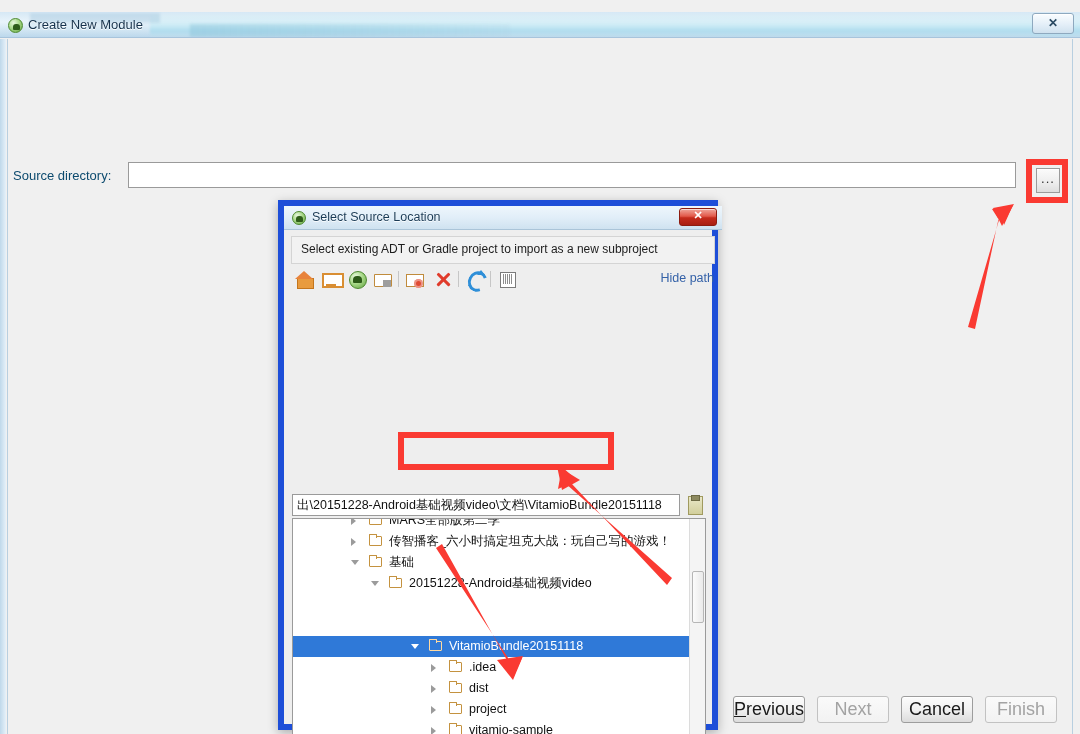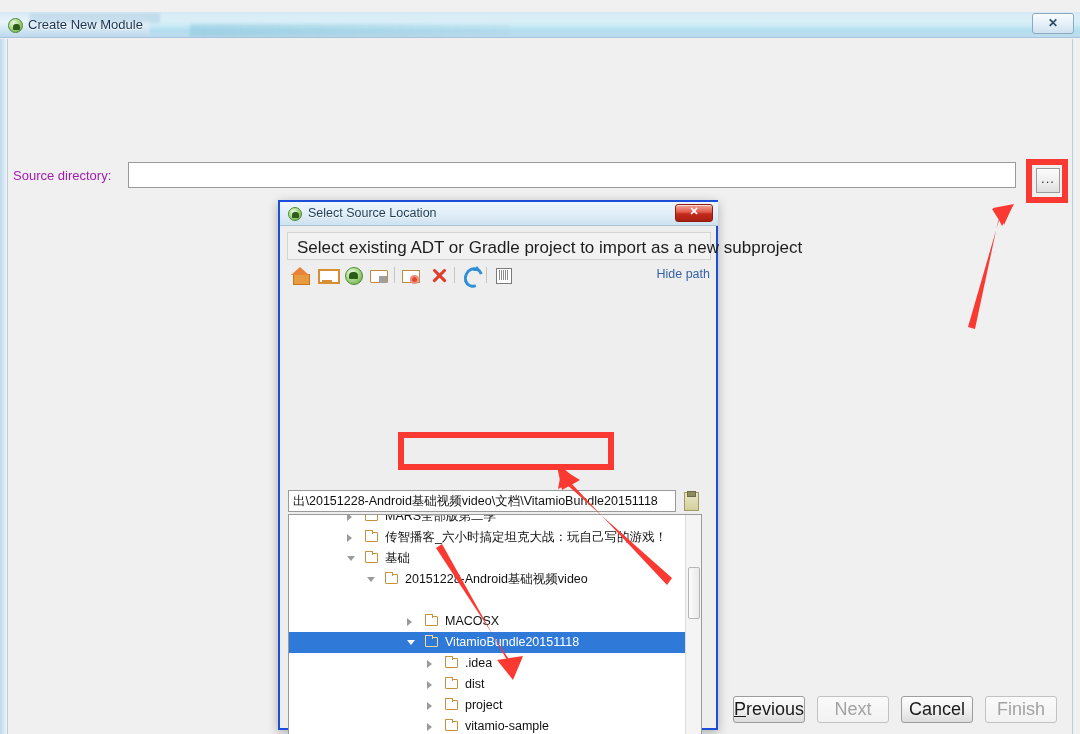--- a/index.html
+++ b/index.html
@@ -73,21 +73,21 @@
     border-bottom:1px solid #b8cfe0;
   }
   #left-edge-strip {
     position:absolute; left:0px; top:27px; width:6px; height:700px;
     background:linear-gradient(to right,#bfd8ea,#e6f1f9);
   }
 
   
   .src-label {
     position:absolute; left:13px; top:156px;
-    font-size:13px; color:#a21caf;
+    font-size:13px; color:#0c4a6e;
   }
   .src-input {
     position:absolute; left:128px; top:150px; width:888px; height:26px;
     background:#fff; border:1px solid #9a9a9a;
     font-family:"Liberation Sans", sans-serif; font-size:13px;
     padding:2px 5px; color:#111;
   }
   .browse-hl {
     position:absolute; left:1026px; top:147px; width:42px; height:44px;
     border:6px solid #fa3a32;
@@ -117,21 +117,21 @@
   #btn-previous { left:733px; width:72px; }
   #btn-next { left:817px; width:72px; }
   #btn-cancel-main { left:901px; width:72px; }
   #btn-finish { left:985px; width:72px; }
   .mnemonic { text-decoration:underline; }
 
   
   #dialog {
     position:absolute; left:278px; top:188px; width:440px; height:530px;
     background:#eeeeee;
-    border:2px solid #1d4ed8;
+    border:6px solid #1d4ed8;
     box-shadow:0 3px 10px rgba(0,0,0,0.28);
   }
   #dlg-titlebar {
     position:absolute; left:0; top:0; width:438px; height:24px;
     background:linear-gradient(to bottom,#eef6fc,#e1eef8 50%,#cfe2f0);
     border-bottom:1px solid #aac4d8;
   }
   .dlg-title {
     position:absolute; left:28px; top:4px; font-size:12.5px; color:#1b3b55;
     text-shadow:0 1px 0 rgba(255,255,255,0.85); white-space:nowrap;
@@ -155,21 +155,21 @@
   #dlg-close span {
     position:absolute; left:0; top:0px; width:100%; text-align:center;
     font-size:11px; color:#fff; font-weight:bold;
   }
 
   .dlg-subtitle-bar {
     position:absolute; left:7px; top:30px; width:424px; height:28px;
     background:#f2f2f2; border:1px solid #d4d4d4;
   }
   .dlg-subtitle {
-    position:absolute; left:9px; top:5px; font-size:17px; color:#1d1d1d;
+    position:absolute; left:9px; top:5px; font-size:12px; color:#1d1d1d;
     white-space:nowrap;
   }
 
   
   #dlg-toolbar {
     position:absolute; left:8px; top:62px; width:424px; height:24px;
   }
   .tb-icon {
     position:absolute; top:0; width:22px; height:22px; cursor:default;
   }
@@ -421,25 +421,20 @@
           <div class="tree-row" style="top: 33px;">
             <div class="tw open" style="left: 58px;"></div>
             <div class="fldr" style="left: 76px;"></div>
             <span class="tl" style="left: 96px;">基础</span>
           </div>
           <div class="tree-row" style="top: 54px;">
             <div class="tw open" style="left: 78px;"></div>
             <div class="fldr" style="left: 96px;"></div>
             <span class="tl" style="left: 116px;">20151228-Android基础视频video</span>
           </div>
-          <div class="tree-row" style="top: 96px;">
-            <div class="tw" style="left: 118px;"></div>
-            <div class="fldr" style="left: 136px;"></div>
-            <span class="tl" style="left: 156px;">MACOSX</span>
-          </div>
           <div class="tree-row selected" style="top: 117px;">
             <div class="tw open" style="left: 118px;"></div>
             <div class="fldr" style="left: 136px;"></div>
             <span class="tl" style="left: 156px;">VitamioBundle20151118</span>
           </div>
           <div class="tree-row" style="top: 138px;">
             <div class="tw" style="left: 138px;"></div>
             <div class="fldr" style="left: 156px;"></div>
             <span class="tl" style="left: 176px;">.idea</span>
           </div>

